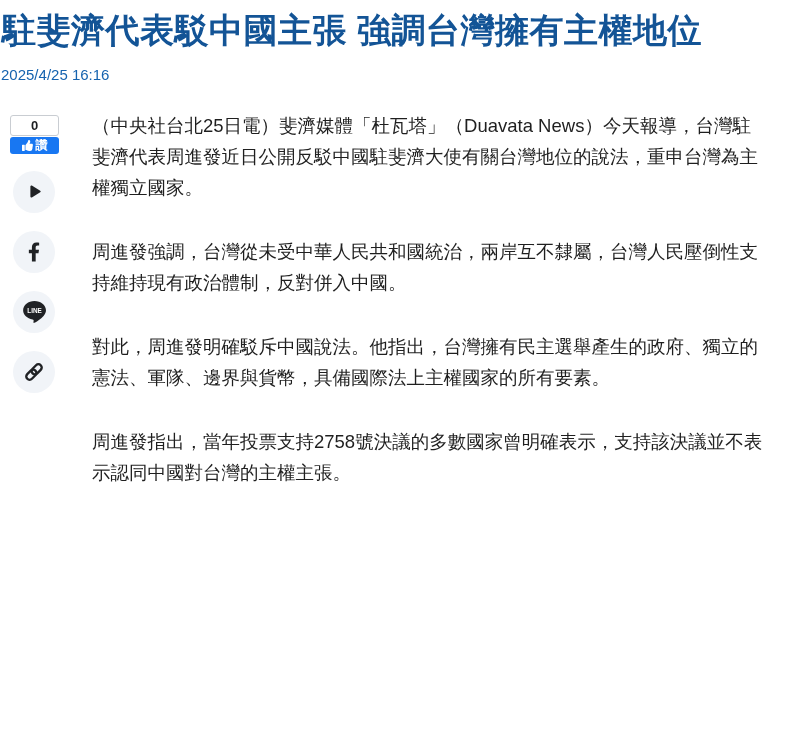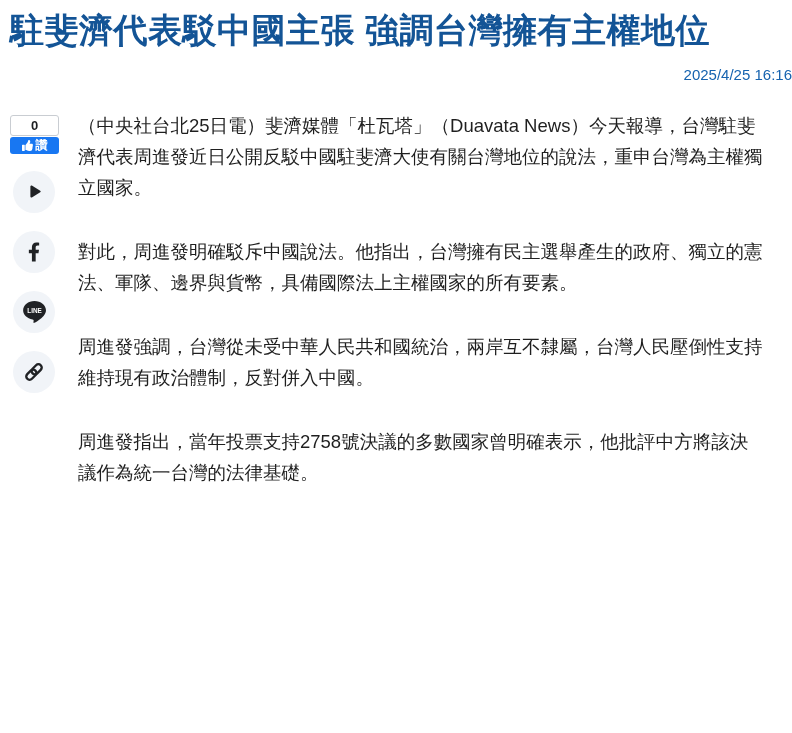--- a/index.html
+++ b/index.html
@@ -6,24 +6,24 @@
     --title-blue:#135496; --date-blue:#1663AF; --facebook-blue:#1877F2;
     --body-text:#1F1F1F; --icon-circle-bg:#F1F4F8; --icon-color:#202225;
   }
   * { box-sizing:border-box; }
   html,body { margin:0; padding:0; background:#fff; }
   .page {
     position:relative; width:792px; height:733px; overflow:hidden; background:#fff;
     font-family:"Liberation Sans","DejaVu Sans",sans-serif;
   }
   .title {
-    margin:8px 24px 0 10px; font-size:34px; line-height:1.35;
+    margin:8px 24px 0 2px; font-size:34px; line-height:1.35;
     color:var(--title-blue); font-weight:700; letter-spacing:0.5px;
   }
-  .date { margin:12px 0 0 1px; font-size:15px; color:var(--date-blue);text-align:right; }
+  .date { margin:12px 0 0 1px; font-size:15px; color:var(--date-blue); }
   .content { display:flex; margin-top:27px; }
   .rail { flex:0 0 78px; width:78px; }
   .fb-like { width:49px; margin:5px 0 0 10px; cursor:pointer; }
   .fb-count {
     height:21px; border:1px solid #c9cdd2; border-radius:3px; background:#fff;
     color:#1c1e21; font-size:13px; line-height:19px; text-align:center; font-weight:700;
   }
   .fb-btn {
     margin-top:1px; height:17px; background:var(--facebook-blue); border-radius:3px;
     color:#fff; font-size:12px; font-weight:700; display:flex; align-items:center;
@@ -31,21 +31,21 @@
   }
   .circle {
     display:flex; align-items:center; justify-content:center;
     width:42px; height:42px; border-radius:50%; background:var(--icon-circle-bg);
     border:none; padding:0; margin:0 0 18px 13px; cursor:pointer;
   }
   .circle.first { margin-top:17px; }
   .icon { display:flex; align-items:center; justify-content:center; }
   .body { flex:1; padding-right:28px; }
   .para {
-    margin:0 0 33px 0; font-size:18.5px; line-height:31px; color:var(--body-text);
+    margin:0 0 33px 14px; font-size:18.5px; line-height:31px; color:var(--body-text);
     font-weight:400; overflow-wrap:break-word;
   }
 </style>
 </head>
 <body>
 
 <div class="page">
 
   <h1 class="title">駐斐濟代表駁中國主張 強調台灣擁有主權地位</h1>
   <div class="date">2025/4/25 16:16</div>
@@ -99,19 +99,19 @@
               <rect x="9.8" y="8.4" width="12.6" height="7.2" rx="3.6"></rect>
             </g>
           </svg>
         </span>
       </button>
 
     </aside>
 
     <article class="body">
         <p class="para">（中央社台北25日電）斐濟媒體「杜瓦塔」（Duavata News）今天報導，台灣駐斐濟代表周進發近日公開反駁中國駐斐濟大使有關台灣地位的說法，重申台灣為主權獨立國家。</p>
+        <p class="para">周進發強調，台灣從未受中華人民共和國統治，兩岸互不隸屬，台灣人民壓倒性支持維持現有政治體制，反對併入中國。</p>
         <p class="para">對此，周進發明確駁斥中國說法。他指出，台灣擁有民主選舉產生的政府、獨立的憲法、軍隊、邊界與貨幣，具備國際法上主權國家的所有要素。</p>
-        <p class="para">周進發強調，台灣從未受中華人民共和國統治，兩岸互不隸屬，台灣人民壓倒性支持維持現有政治體制，反對併入中國。</p>
-        <p class="para">周進發指出，當年投票支持2758號決議的多數國家曾明確表示，他批評中方將該決議作為統一台灣的法律基礎。</p>
+        <p class="para">周進發指出，當年投票支持2758號決議的多數國家曾明確表示，支持該決議並不表示認同中國對台灣的主權主張。</p>
       </article>
 
   </div>
 </div>
 
 </body></html>

